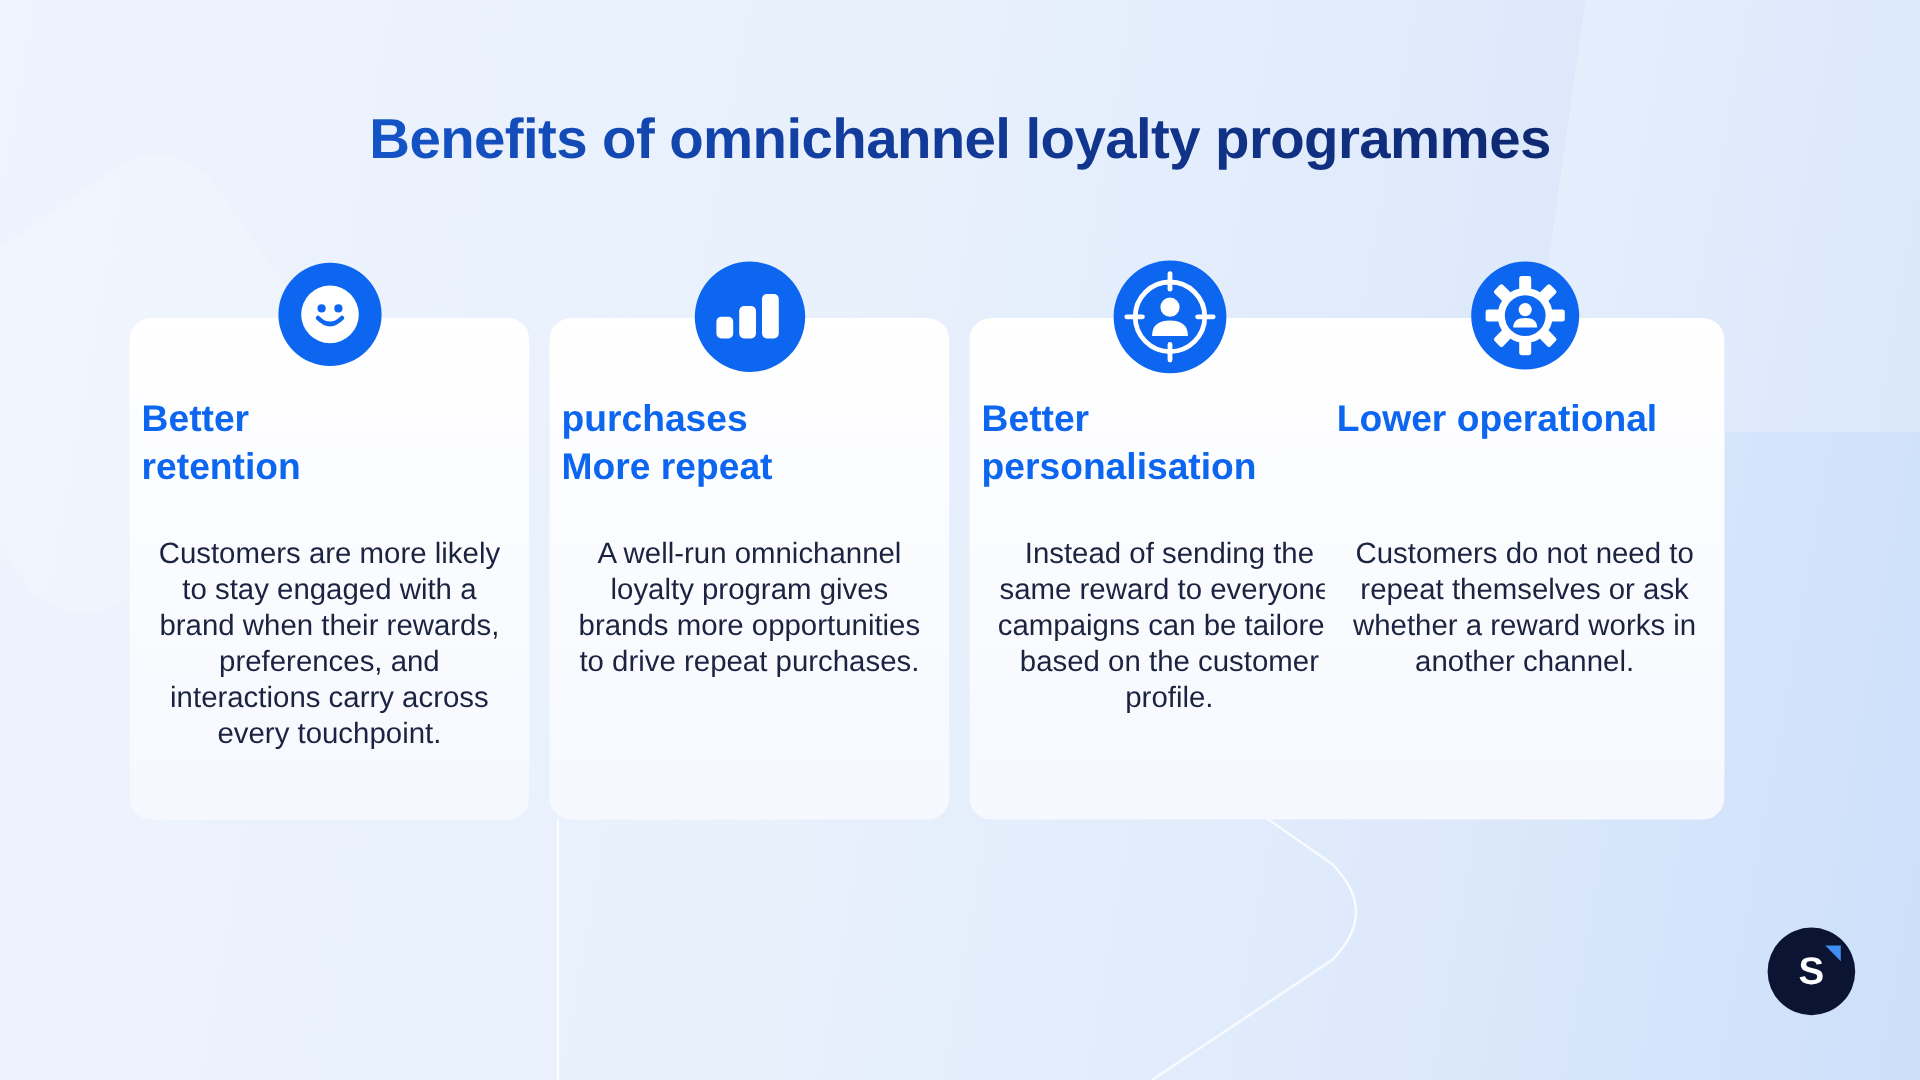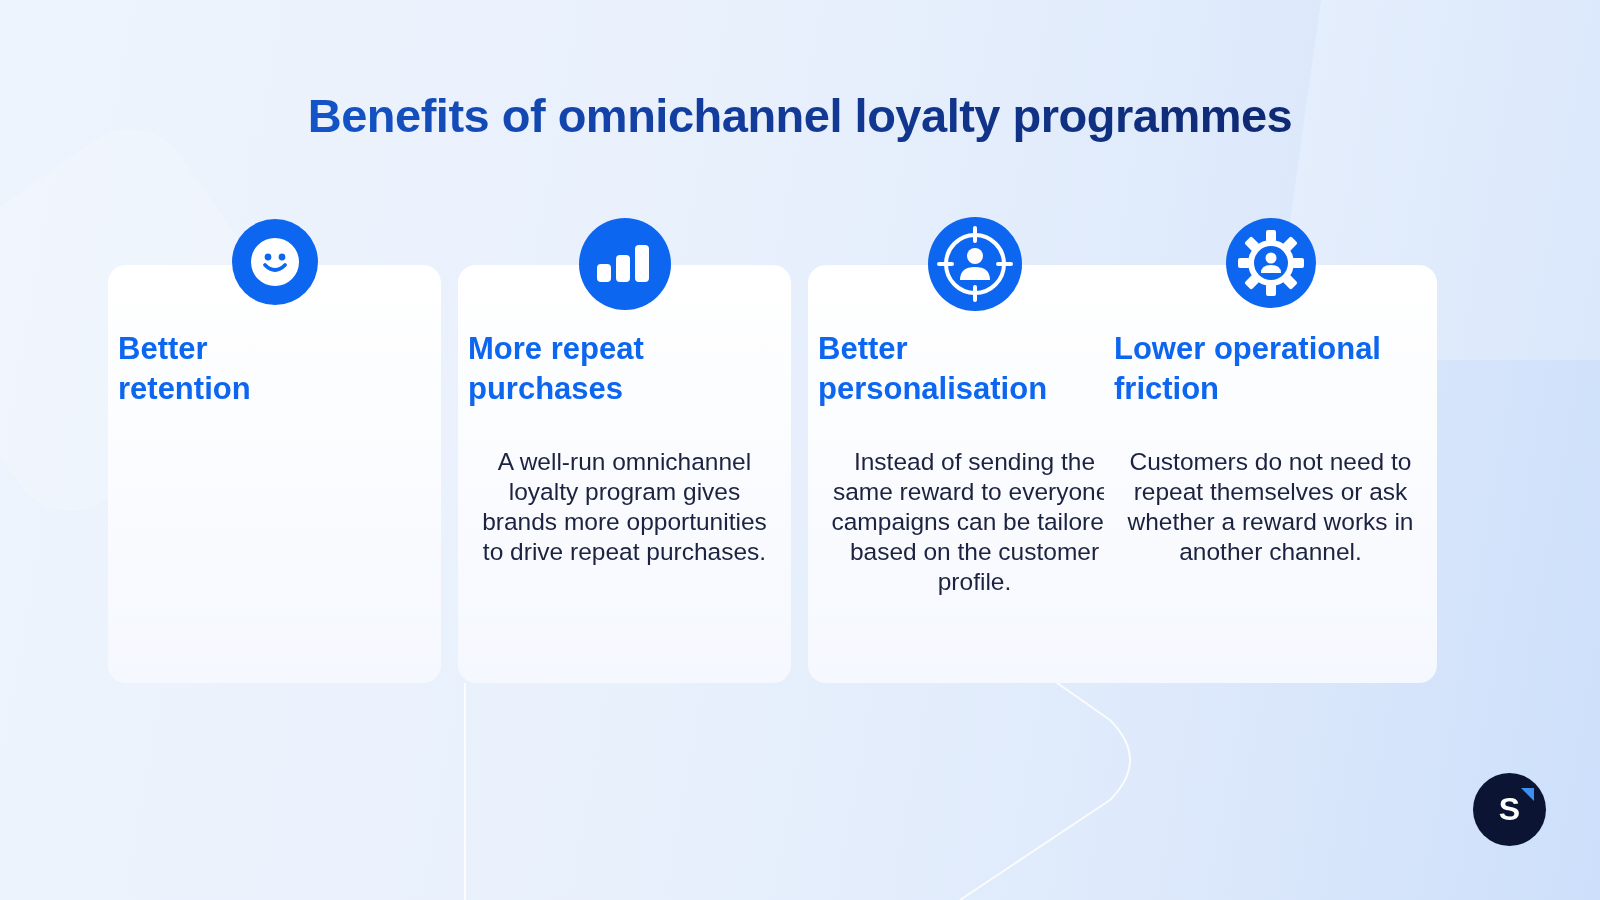--- a/index.html
+++ b/index.html
@@ -46,33 +46,34 @@
       <circle cx="26" cy="26" r="24" fill="#fff"></circle>
       <circle cx="19" cy="21" r="3.4" fill="#0d66f0"></circle>
       <circle cx="33" cy="21" r="3.4" fill="#0d66f0"></circle>
       <path d="M16 29 Q26 39 36 29" fill="none" stroke="#0d66f0" stroke-width="3.8" stroke-linecap="round"></path>
     </svg>
   </div>
   <div class="card-title">
     <div>Better</div>
       <div>retention</div>
   </div>
+  <div class="card-text">Customers are more likely to stay engaged with a brand when their rewards, preferences, and interactions carry across every touchpoint.</div>
 </div>
 
 <div class="card" style="left:458px;">
   <div class="icon" style="width:92px;height:92px;top:-47px;">
     <svg width="60" height="40" viewBox="0 0 60 40">
       <rect x="2" y="20" width="14" height="18" rx="4" fill="#fff"></rect>
       <rect x="21" y="11" width="14" height="27" rx="4" fill="#fff"></rect>
       <rect x="40" y="1" width="14" height="37" rx="4" fill="#fff"></rect>
     </svg>
   </div>
   <div class="card-title">
-    <div>More repeat</div>
-      <div>purchases</div>
+    <div>purchases</div>
+      <div>More repeat</div>
   </div>
   <div class="card-text">A well-run omnichannel loyalty program gives brands more opportunities to drive repeat purchases.</div>
 </div>
 
 <div class="card" style="left:808px;">
   <div class="icon" style="width:94px;height:94px;top:-48px;">
     <svg width="80" height="80" viewBox="0 0 80 80">
       <circle cx="40" cy="40" r="29" fill="none" stroke="#fff" stroke-width="4"></circle>
       <line x1="40" y1="4" x2="40" y2="17" stroke="#fff" stroke-width="4" stroke-linecap="round"></line>
       <line x1="40" y1="63" x2="40" y2="76" stroke="#fff" stroke-width="4" stroke-linecap="round"></line>
@@ -103,21 +104,20 @@
         <rect x="31" y="3" width="10" height="12" rx="2" transform="rotate(315 36 36)"></rect>
       </g>
       <circle cx="36" cy="36" r="23" fill="#fff"></circle>
       <circle cx="36" cy="36" r="17" fill="#0d66f0"></circle>
       <circle cx="36" cy="31" r="5.5" fill="#fff"></circle>
       <path d="M26 46 Q26 38 36 38 Q46 38 46 46 Z" fill="#fff"></path>
     </svg>
   </div>
   <div class="card-title">
     <div>Lower operational</div>
-      <div>friction</div>
   </div>
   <div class="card-text">Customers do not need to repeat themselves or ask whether a reward works in another channel.</div>
 </div>
 
 <div class="logo">
   <span>S</span>
   <span class="logo-tri"></span>
 </div>
 
 </body></html>

